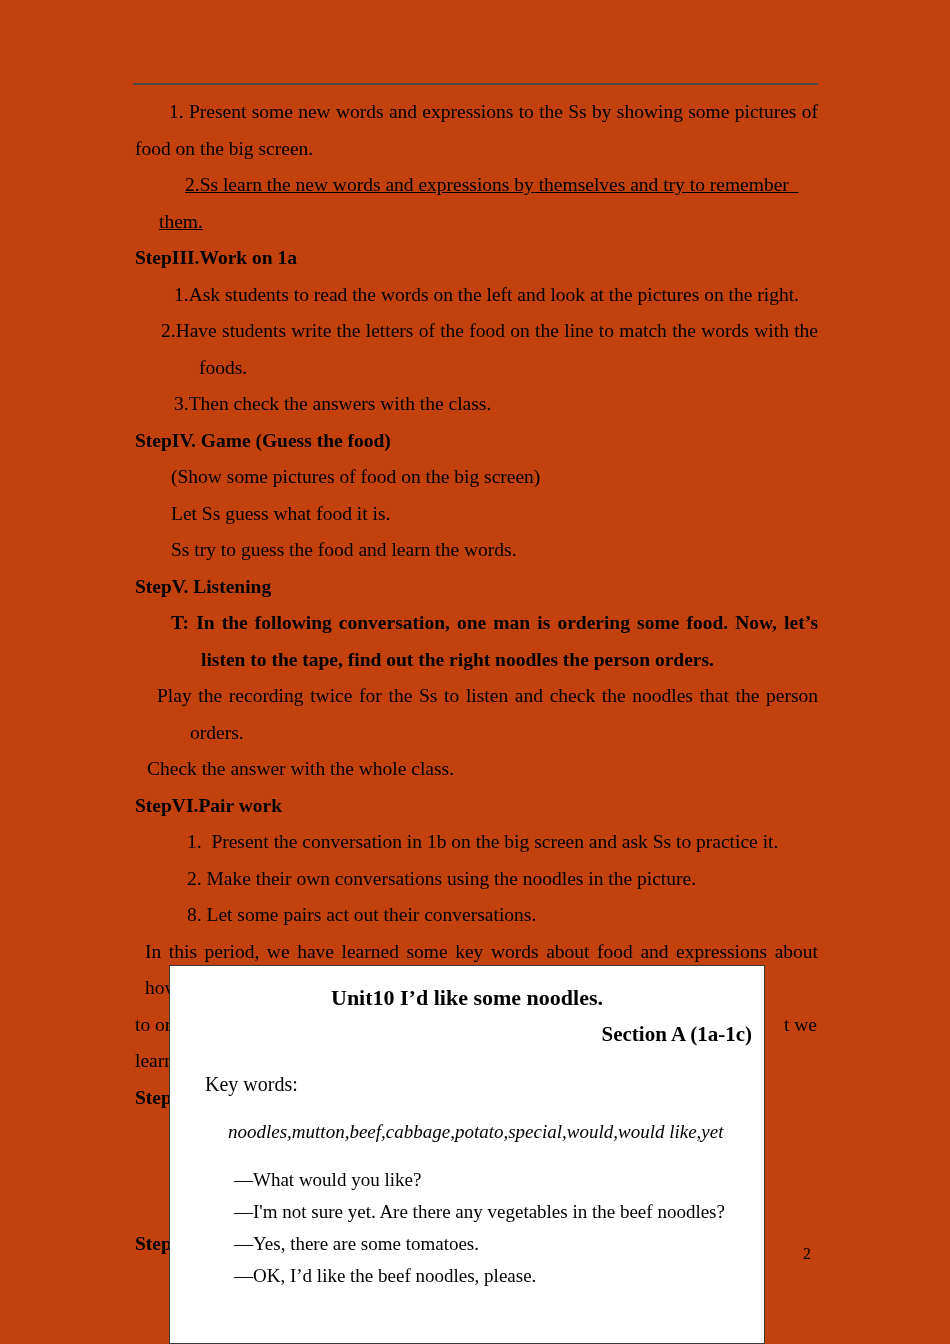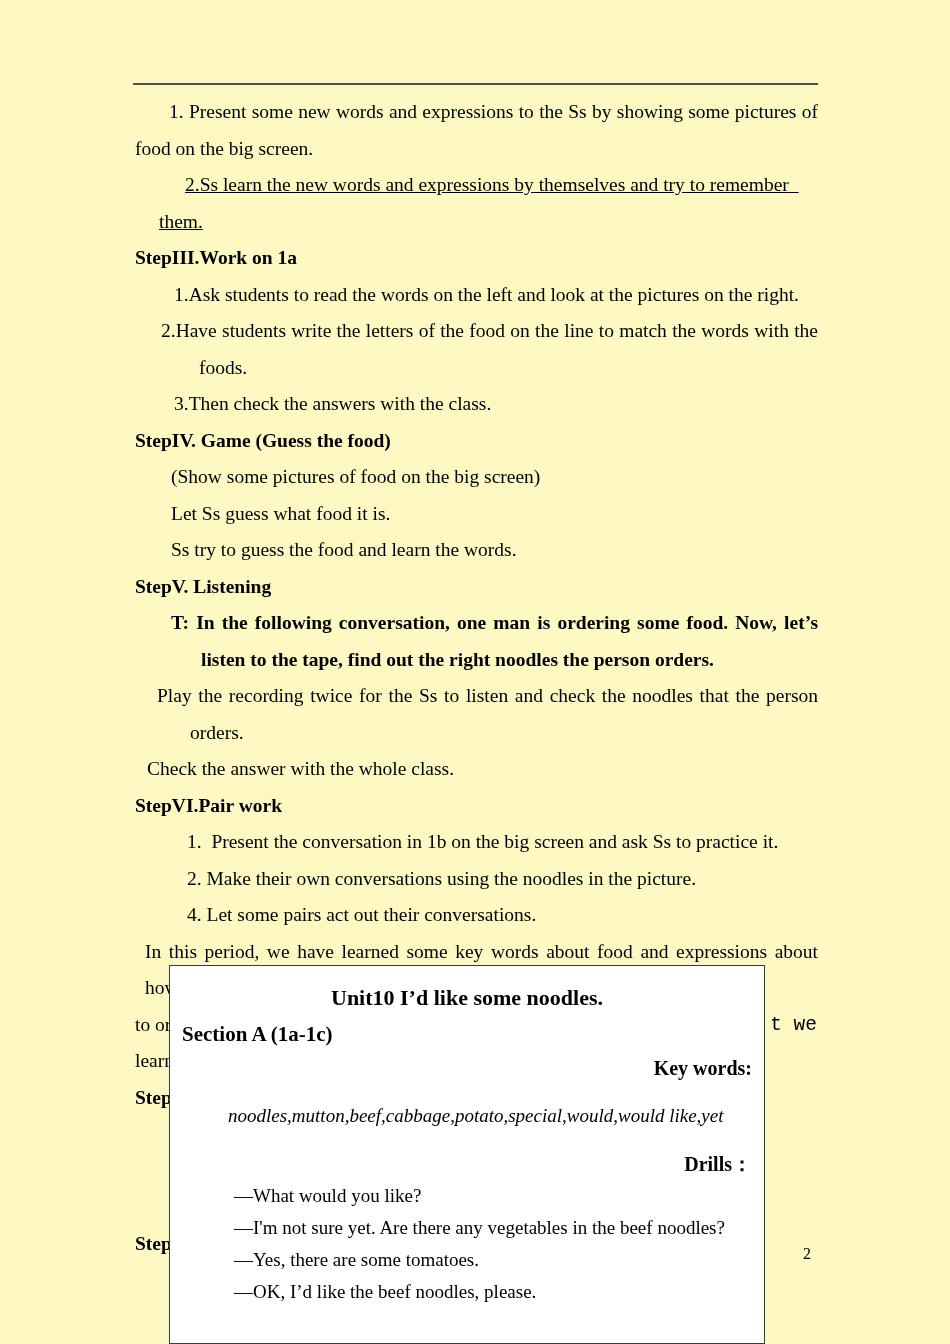--- a/index.html
+++ b/index.html
@@ -8,21 +8,21 @@
     background: #ffffff;
   }
   body {
     font-family: "Liberation Serif", "DejaVu Serif", serif;
     color: #000000;
   }
   #page {
     position: relative;
     width: 950px;
     height: 1344px;
-    background: #fef9c3;
+    background: #c2410c;
     overflow: hidden;
   }
   
   #header-rule {
     position: absolute;
     left: 133px;
     top: 83px;
     width: 685px;
     height: 2px;
     background: #4d4d4d;
@@ -83,33 +83,32 @@
     line-height: 32px;
   }
   .ov-title {
     text-align: center;
     font-weight: bold;
     font-size: 22px;
     line-height: 36px;
     margin: 0;
   }
   .ov-subtitle {
-    text-align: left;
+    text-align: right;
     font-weight: bold;
     font-size: 21px;
     line-height: 36px;
-    margin: 0 0 0 0;
+    margin: 0 0 16px 0;
   }
   .ov-label {
-    font-weight: bold;
+    font-weight: normal;
     font-size: 20px;
     line-height: 32px;
-    margin: 0;
+    margin: 15px;
     padding-left: 8px;
-    text-align: right;
   }
   .ov-words {
     margin: 16px;
     padding-left: 30px;
     line-height: 32px;
     font-style: italic;
   }
   .ov-line {
     margin: 0;
     padding-left: 52px;
@@ -152,28 +151,28 @@
     <p class="para just" style="padding-left:55px;text-indent:-33px;">Play the recording twice for the Ss to listen and check the noodles that the person orders.</p>
 
     <p class="para" style="padding-left:12px;">Check the answer with the whole class.</p>
 
     <p class="para heading ind-0">StepVI.Pair work</p>
 
     <p class="para ind-4">1.  Present the conversation in 1b on the big screen and ask Ss to practice it.</p>
 
     <p class="para ind-4">2. Make their own conversations using the noodles in the picture.</p>
 
-    <p class="para ind-4">4. Let some pairs act out their conversations.</p>
+    <p class="para ind-4">8. Let some pairs act out their conversations.</p>
 
 
     <p class="para just" style="padding-left:10px;">In this period, we have learned some key words about food and expressions about how</p>
 
     <div style="position:relative;height:36.5px;">
       <span style="position:absolute;left:0;top:0;">to orde</span>
-      <span style="position:absolute;right:1px;top:0;font-family:Liberation Mono, monospace;">t we</span>
+      <span style="position:absolute;right:1px;top:0;">t we</span>
     </div>
 
     <p class="para">learne</p>
 
     <p class="para heading ind-0">StepV</p>
 
     <p class="para ind-4">1.</p>
 
     <p class="para ind-4">2.</p>
 
@@ -189,21 +188,20 @@
     <div id="overlay-inner">
 
       <p class="ov-title">Unit10  I’d like some noodles.</p>
 
       <p class="ov-subtitle">Section A (1a-1c)</p>
 
       <p class="ov-label">Key words:</p>
 
       <p class="ov-words">noodles,mutton,beef,cabbage,potato,special,would,would like,yet</p>
 
-      <p class="ov-label">Drills：</p>
 
       <p class="ov-line">—What would you like?</p>
 
       <p class="ov-line">—I'm not sure yet. Are there any vegetables in the beef noodles?</p>
 
       <p class="ov-line">—Yes, there are some tomatoes.</p>
 
       <p class="ov-line">—OK, I’d like the beef noodles, please.</p>
 
     </div>

